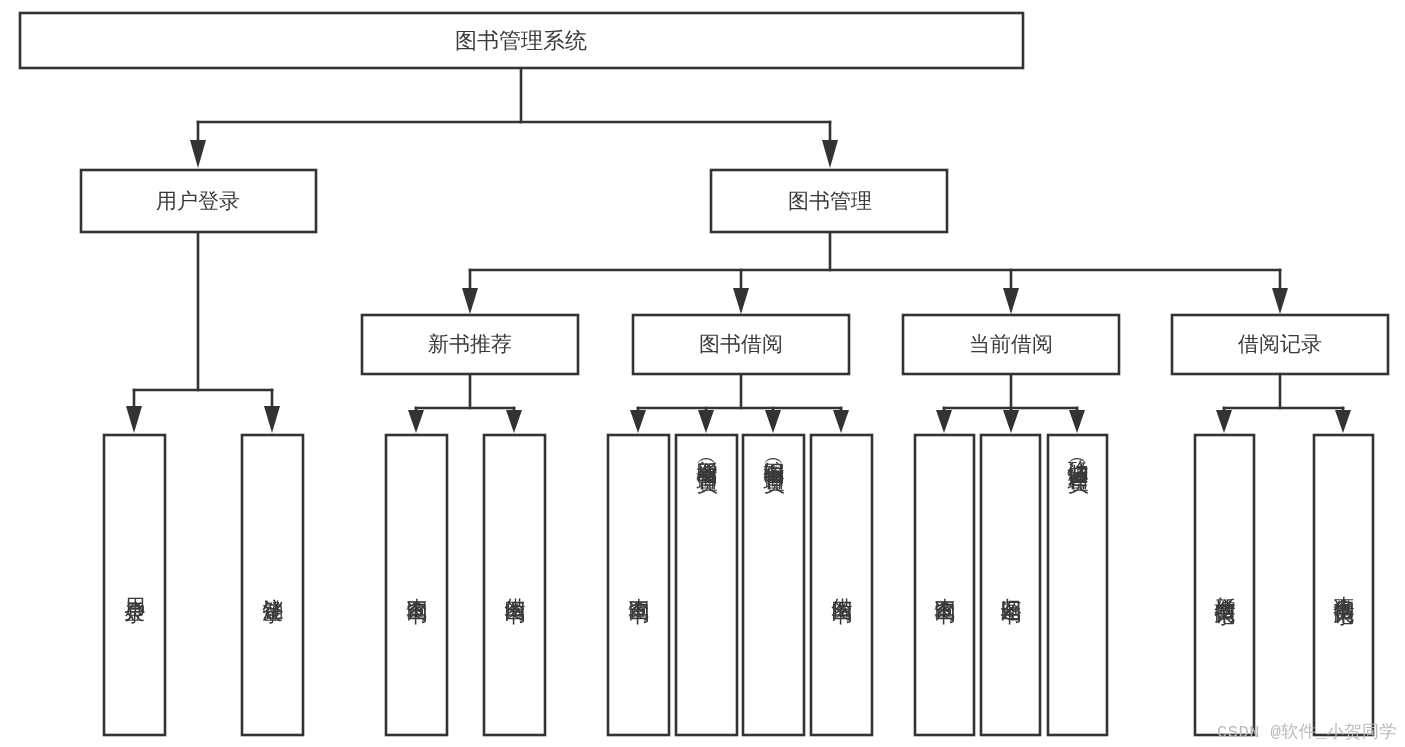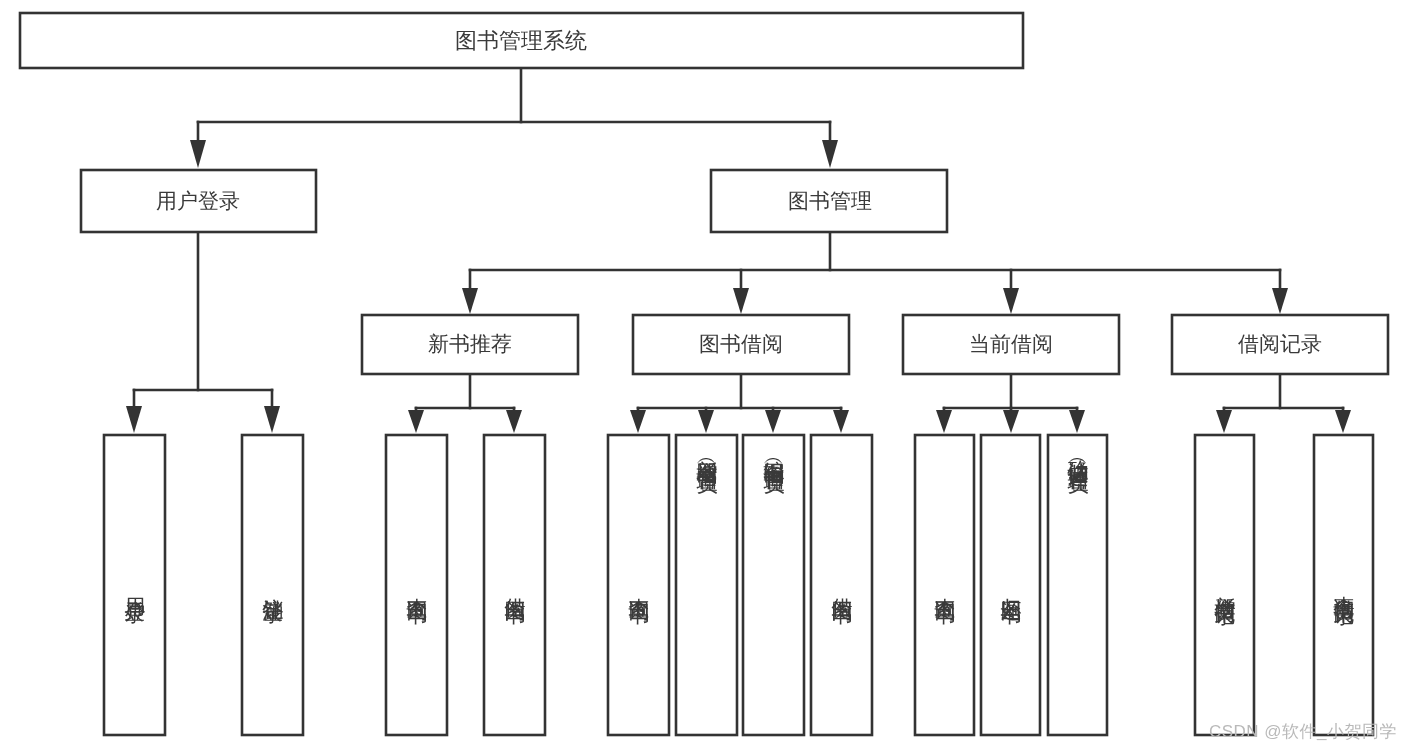--- a/index.html
+++ b/index.html
@@ -71,21 +71,21 @@
     line-height: 1.18;
     letter-spacing: 2px;
     color: #3a3a3a;
     white-space: nowrap;
     text-align: center;
   }
   .watermark {
     position: absolute;
     right: 8px;
     bottom: 4px;
-    font-family: Liberation Sans, sans-serif;
+    font-family: Liberation Mono, monospace;
     font-size: 17px;
     color: #b9b9b9;
     letter-spacing: 0.5px;
     white-space: nowrap;
   }
 </style>
 </head>
 <body>
 
 <div id="diagram-root">

